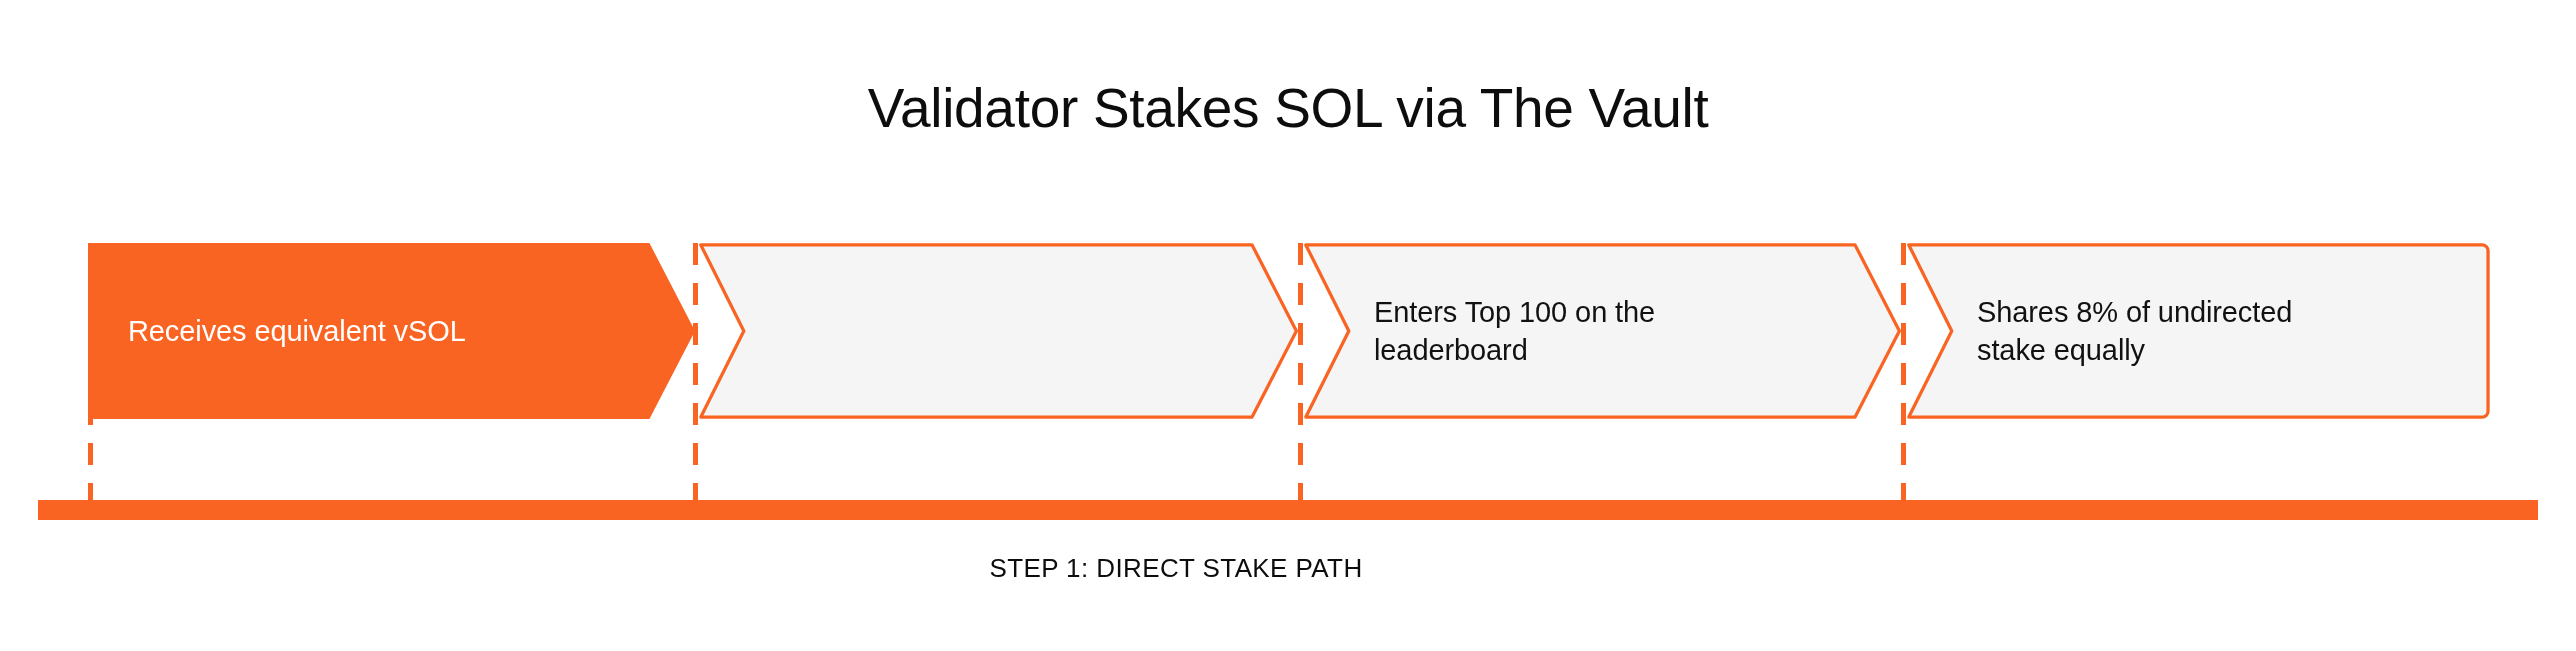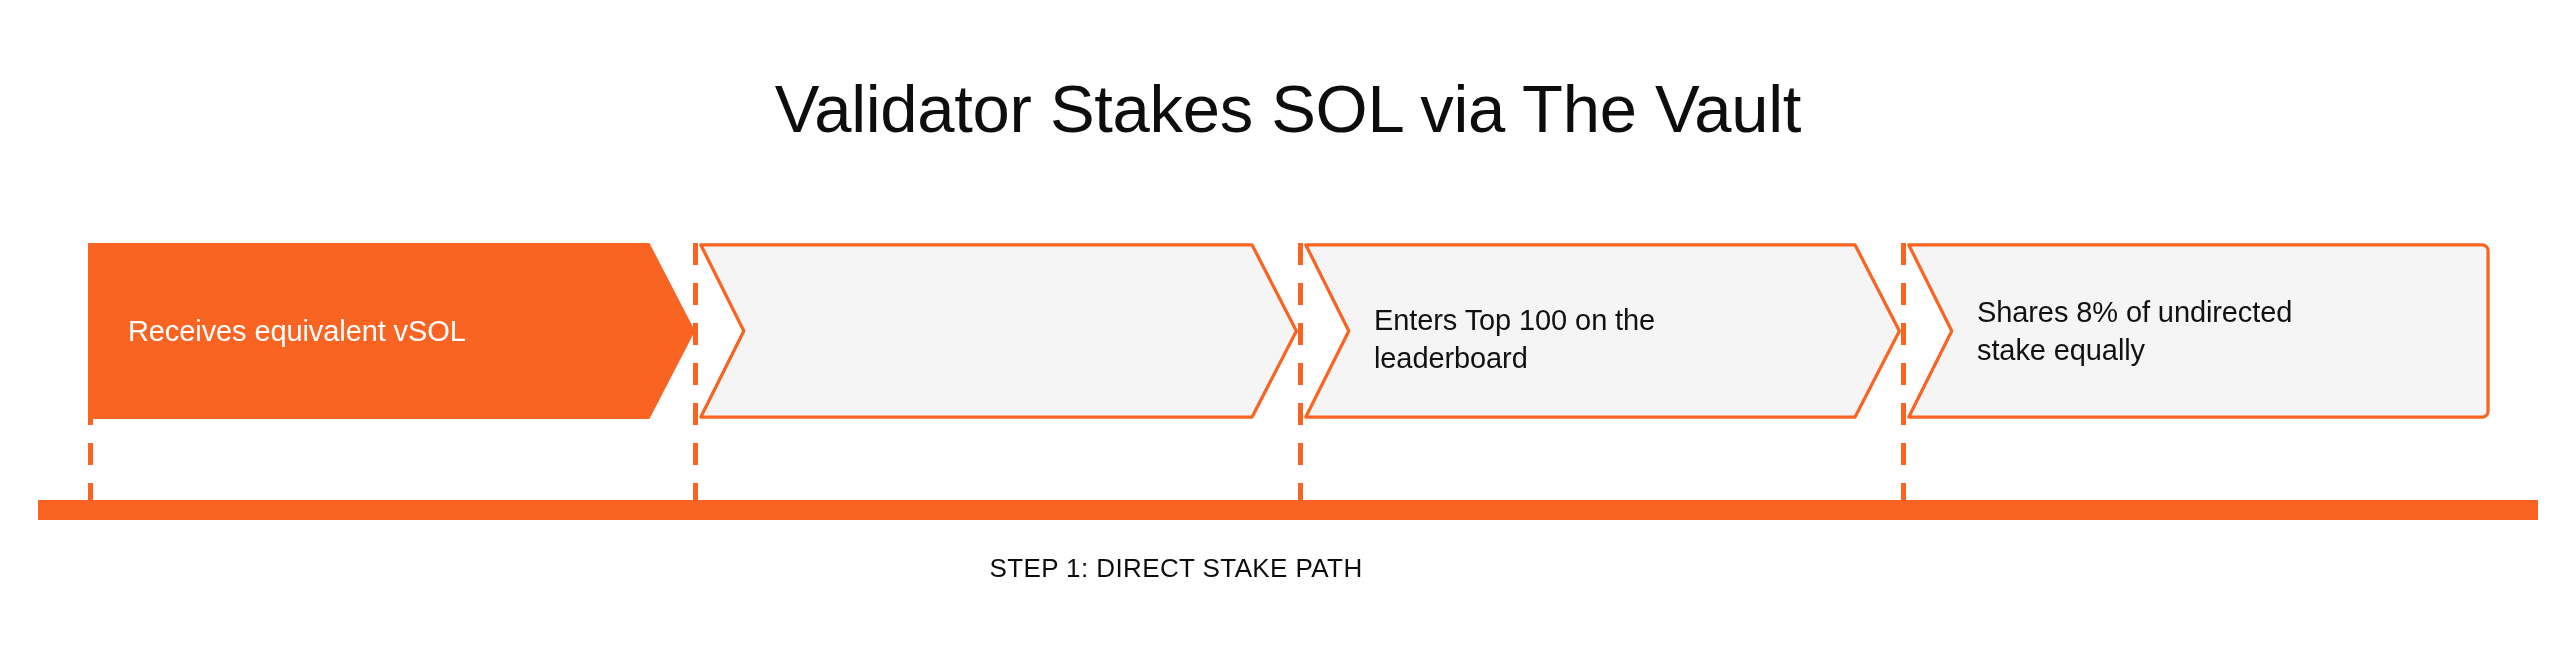--- a/index.html
+++ b/index.html
@@ -19,21 +19,21 @@
     overflow: hidden;
   }
 
   
   #page-title {
     position: absolute;
     left: 0;
     top: 77px;
     width: 2576px;
     text-align: center;
-    font-size: 67px;
+    font-size: 55px;
     line-height: 63px;
     font-weight: 400;
     color: #0d0d0d;
     letter-spacing: -0.3px;
     white-space: nowrap;
   }
 
   
   #chevron-flow {
     position: absolute;
@@ -126,21 +126,21 @@
     <div class="chevron" style="left:693px; width:606px;">
       <svg class="chev-svg" viewBox="0 0 930 270" preserveAspectRatio="none">
         <path d="M 12 3 L 858 3 L 926 135 L 858 267 L 12 267 L 78 135 Z" fill="#F5F5F5" stroke="#FA6423" stroke-width="5" stroke-linejoin="round"></path>
       </svg>
     </div>
 
     <div class="chevron" style="left:1298px; width:604px;">
       <svg class="chev-svg" viewBox="0 0 927 270" preserveAspectRatio="none">
         <path d="M 12 3 L 855 3 L 923 135 L 855 267 L 12 267 L 78 135 Z" fill="#F5F5F5" stroke="#FA6423" stroke-width="5" stroke-linejoin="round"></path>
       </svg>
-      <div class="chev-label" style="left:76px; width:495px;margin-top:8px;">Enters Top 100 on the
+      <div class="chev-label" style="left:76px; width:495px;">Enters Top 100 on the
 leaderboard</div>
     </div>
 
     <div class="chevron" style="left:1901px; width:589px;">
       <svg class="chev-svg" viewBox="0 0 905 270" preserveAspectRatio="none">
         <path d="M 12 3 L 893 3 A 9 9 0 0 1 902 12 L 902 258
                  A 9 9 0 0 1 893 267 L 12 267 L 78 135 Z" fill="#F5F5F5" stroke="#FA6423" stroke-width="5" stroke-linejoin="round"></path>
       </svg>
       <div class="chev-label" style="left:76px; width:495px;">Shares 8% of undirected
 stake equally</div>

